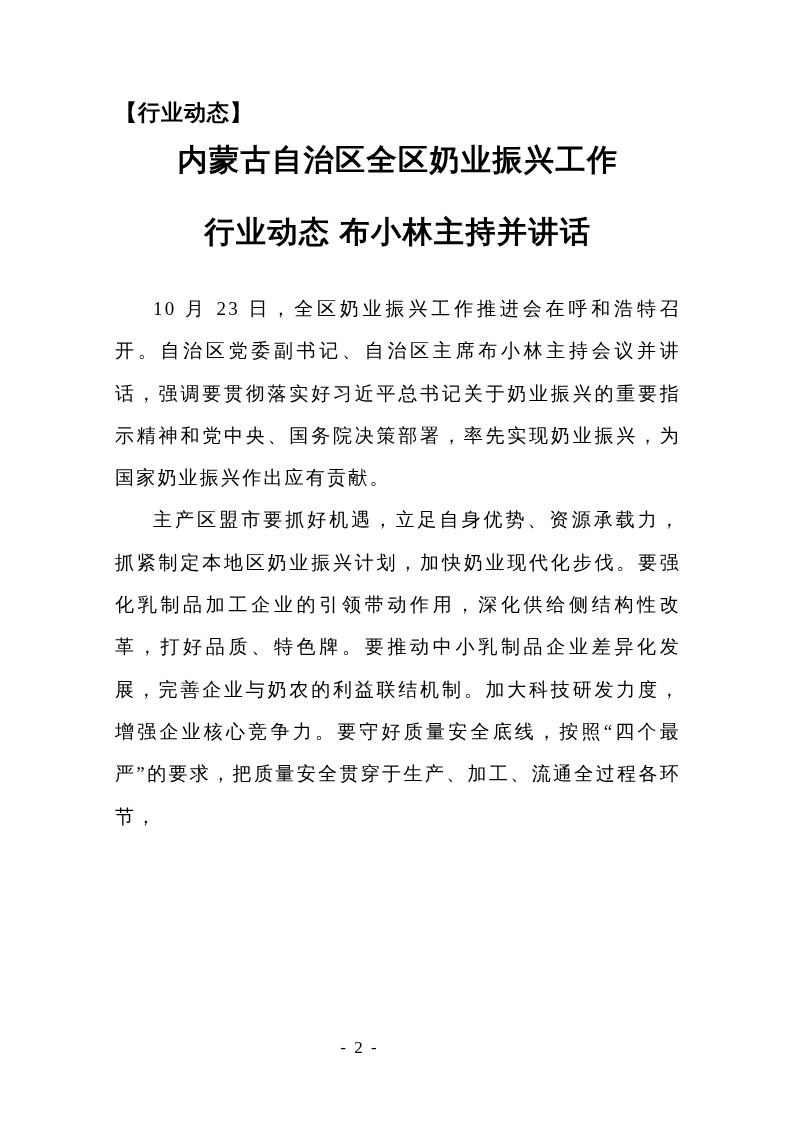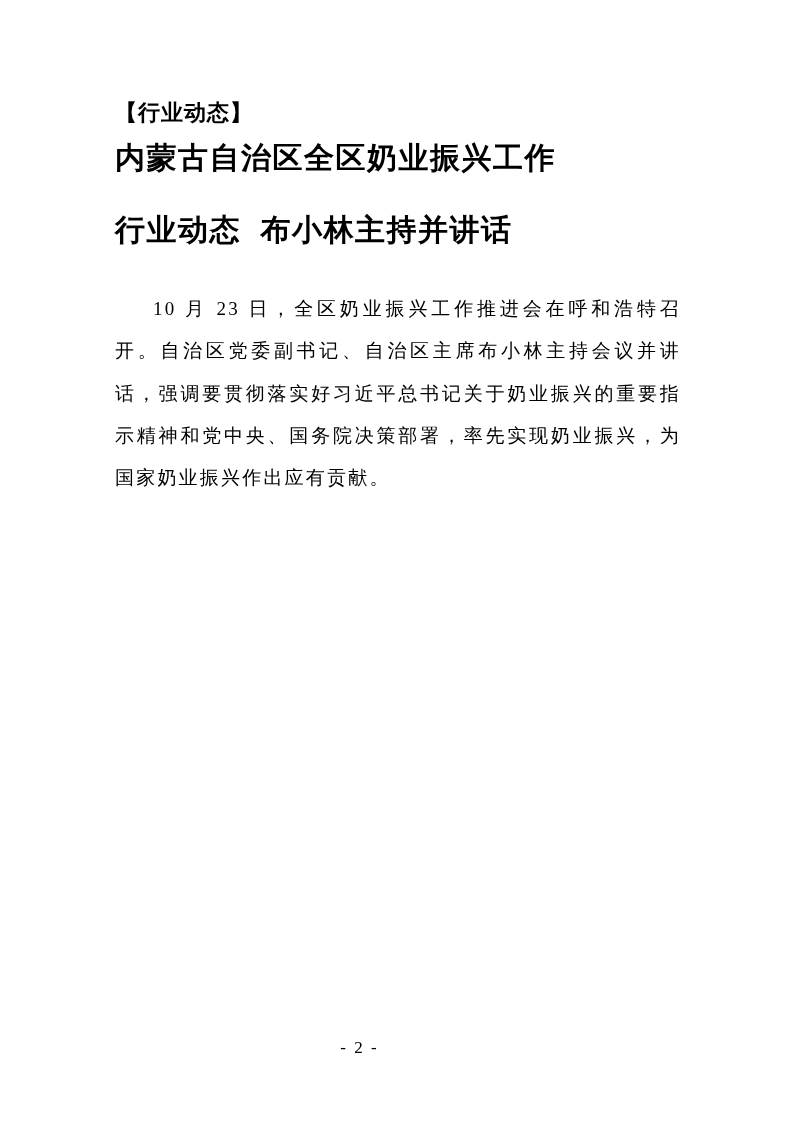--- a/index.html
+++ b/index.html
@@ -25,22 +25,22 @@
   }
   .section-tag {
     font-family: "Liberation Sans", "DejaVu Sans", sans-serif;
     font-weight: bold;
     font-size: 22px;
     line-height: 30px;
     letter-spacing: 1px;
     text-align: left;
   }
   .doc-title {
+    text-align: center;
     font-weight: bold;
-    font-family: Liberation Mono, monospace;
   }
   .doc-title .title-line {
     font-size: 30px;
     line-height: 40px;
     letter-spacing: 1.5px;
   }
   .title-line1 {
     margin-top: 12px;
   }
   .title-line2 {
@@ -77,18 +77,19 @@
 
     <div class="section-tag">【行业动态】</div>
 
     <div class="doc-title">
       <div class="title-line title-line1">内蒙古自治区全区奶业振兴工作</div>
       <div class="title-line title-line2">行业动态 布小林主持并讲话</div>
     </div>
 
     <div class="body-text">
       <p>10 月 23 日，全区奶业振兴工作推进会在呼和浩特召开。自治区党委副书记、自治区主席布小林主持会议并讲话，强调要贯彻落实好习近平总书记关于奶业振兴的重要指示精神和党中央、国务院决策部署，率先实现奶业振兴，为国家奶业振兴作出应有贡献。</p>
+      <p>主产区盟市要抓好机遇，立足自身优势、资源承载力，抓紧制定本地区奶业振兴计划，加快奶业现代化步伐。要强化乳制品加工企业的引领带动作用，深化供给侧结构性改革，打好品质、特色牌。要推动中小乳制品企业差异化发展，完善企业与奶农的利益联结机制。加大科技研发力度，增强企业核心竞争力。要守好质量安全底线，按照“四个最严”的要求，把质量安全贯穿于生产、加工、流通全过程各环节，</p>
     </div>
 
   </div>
 
   <div class="page-footer">- 2 -</div>
 </div>
 
 </body></html>

